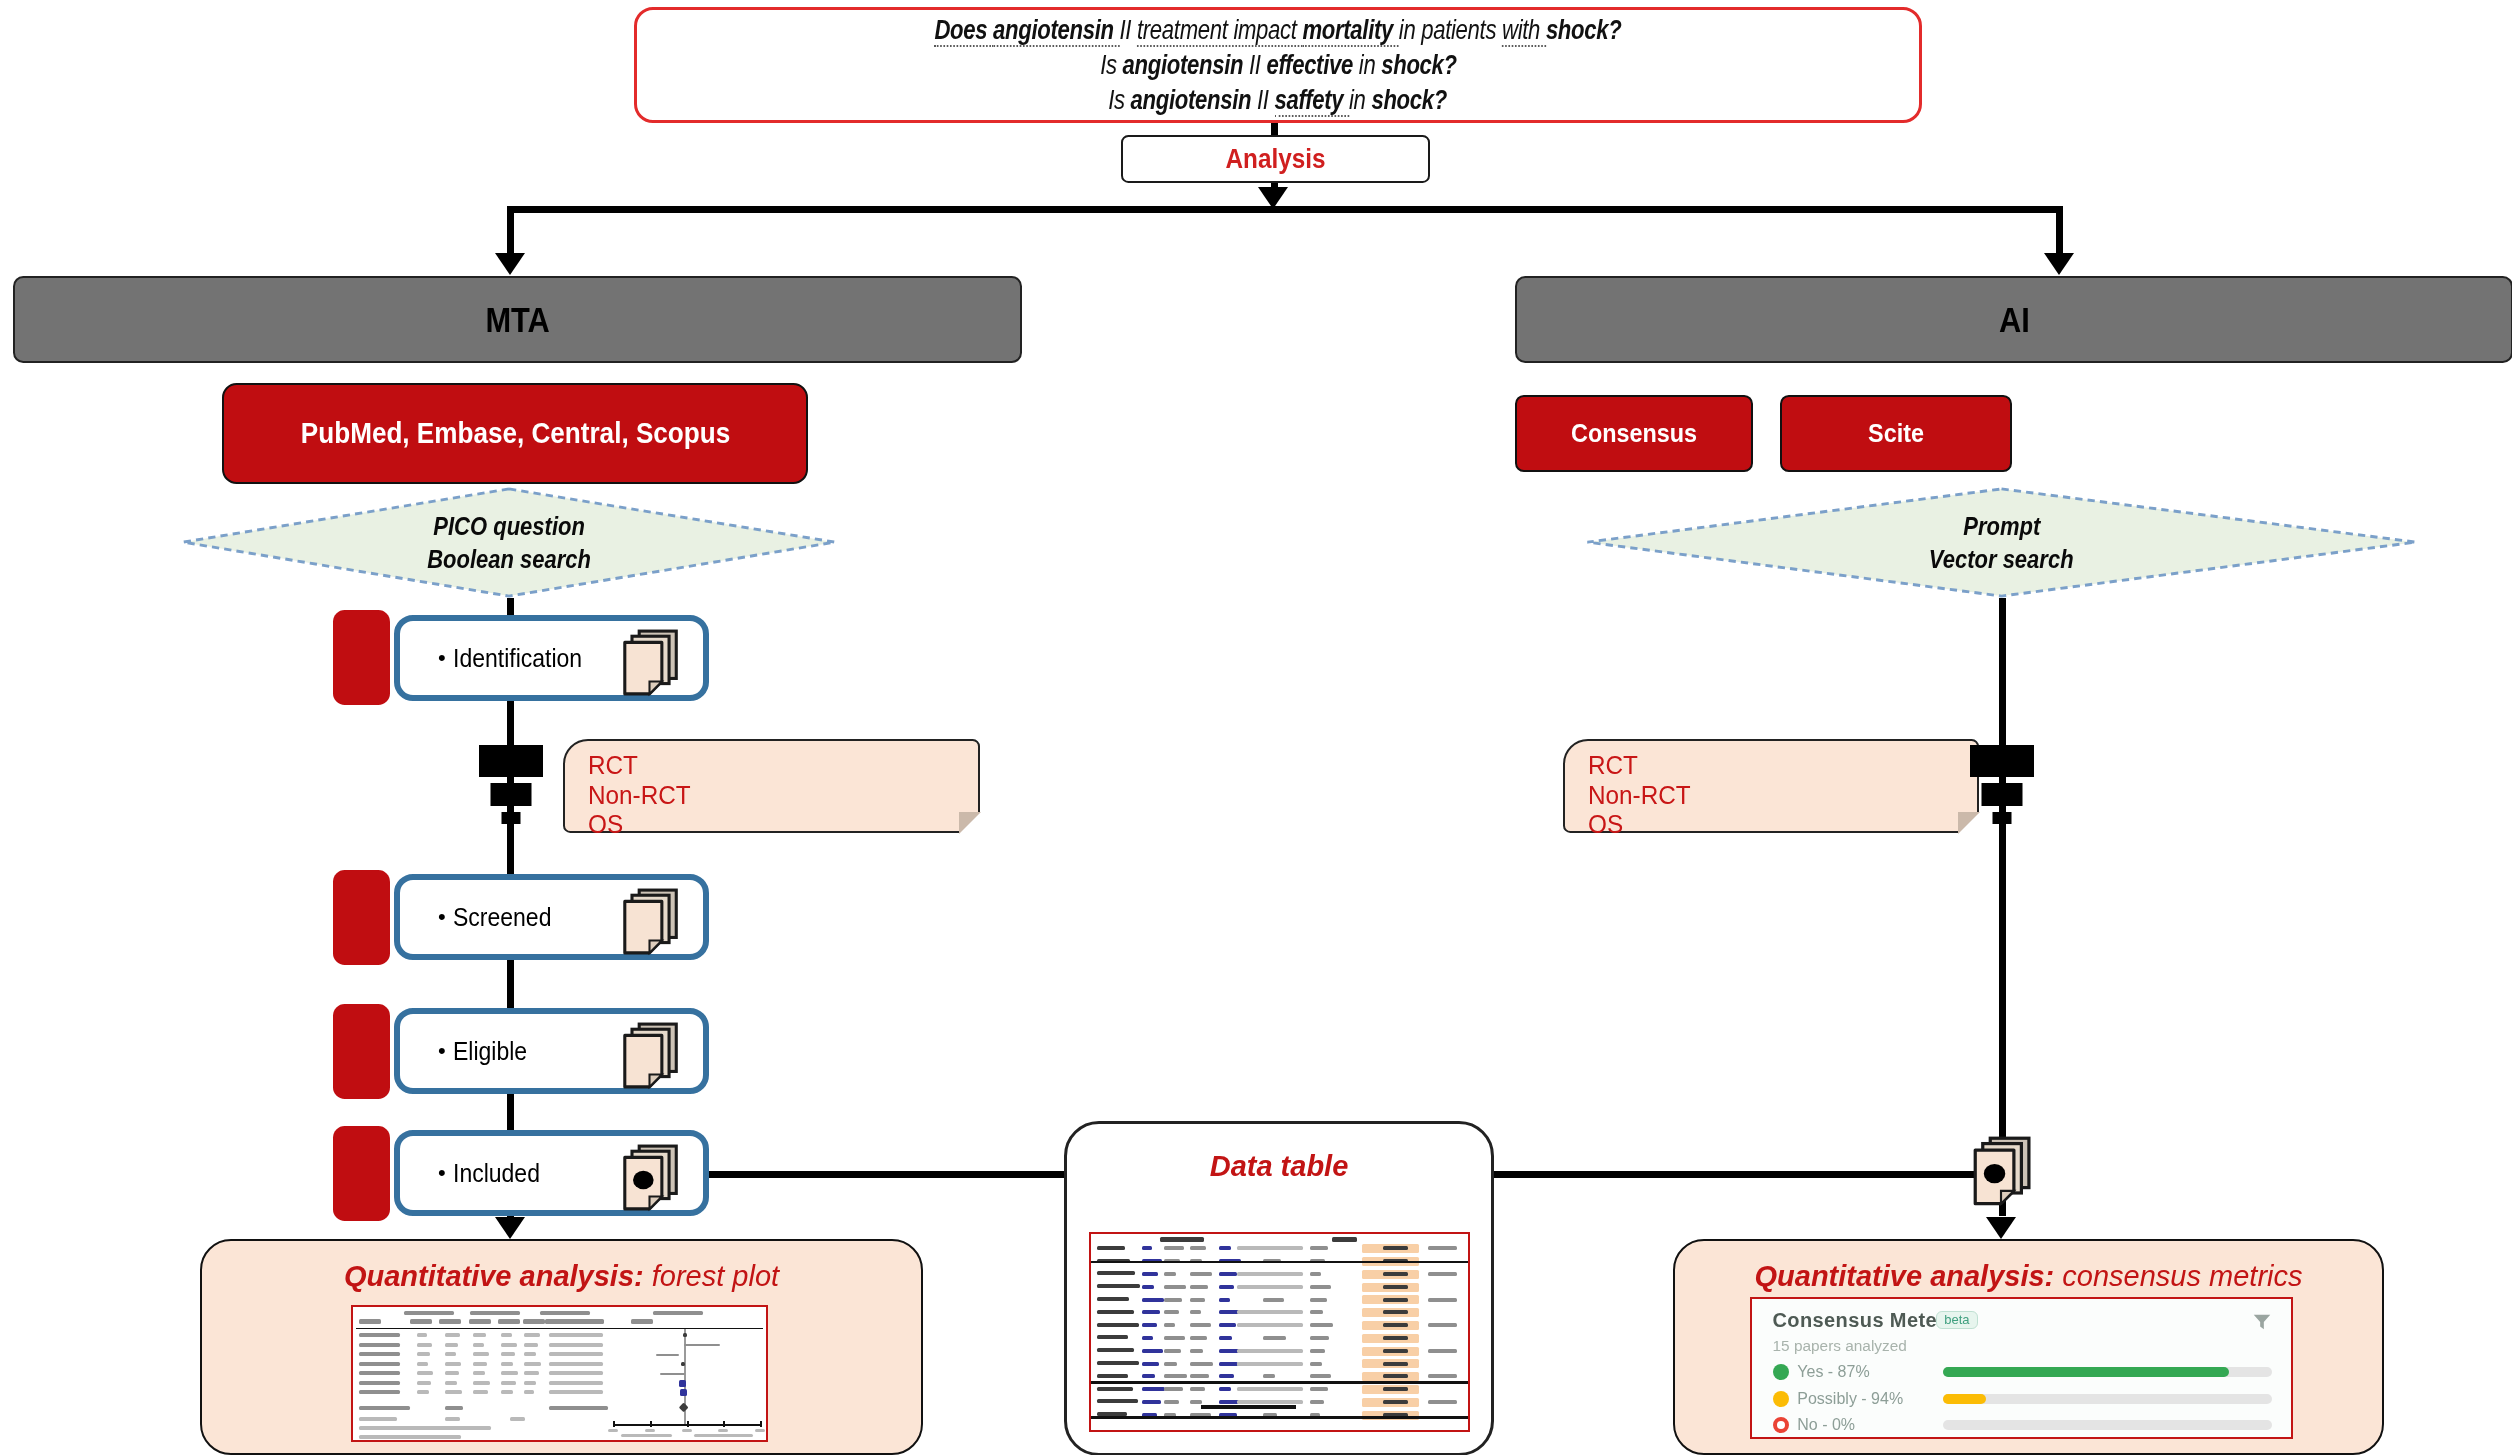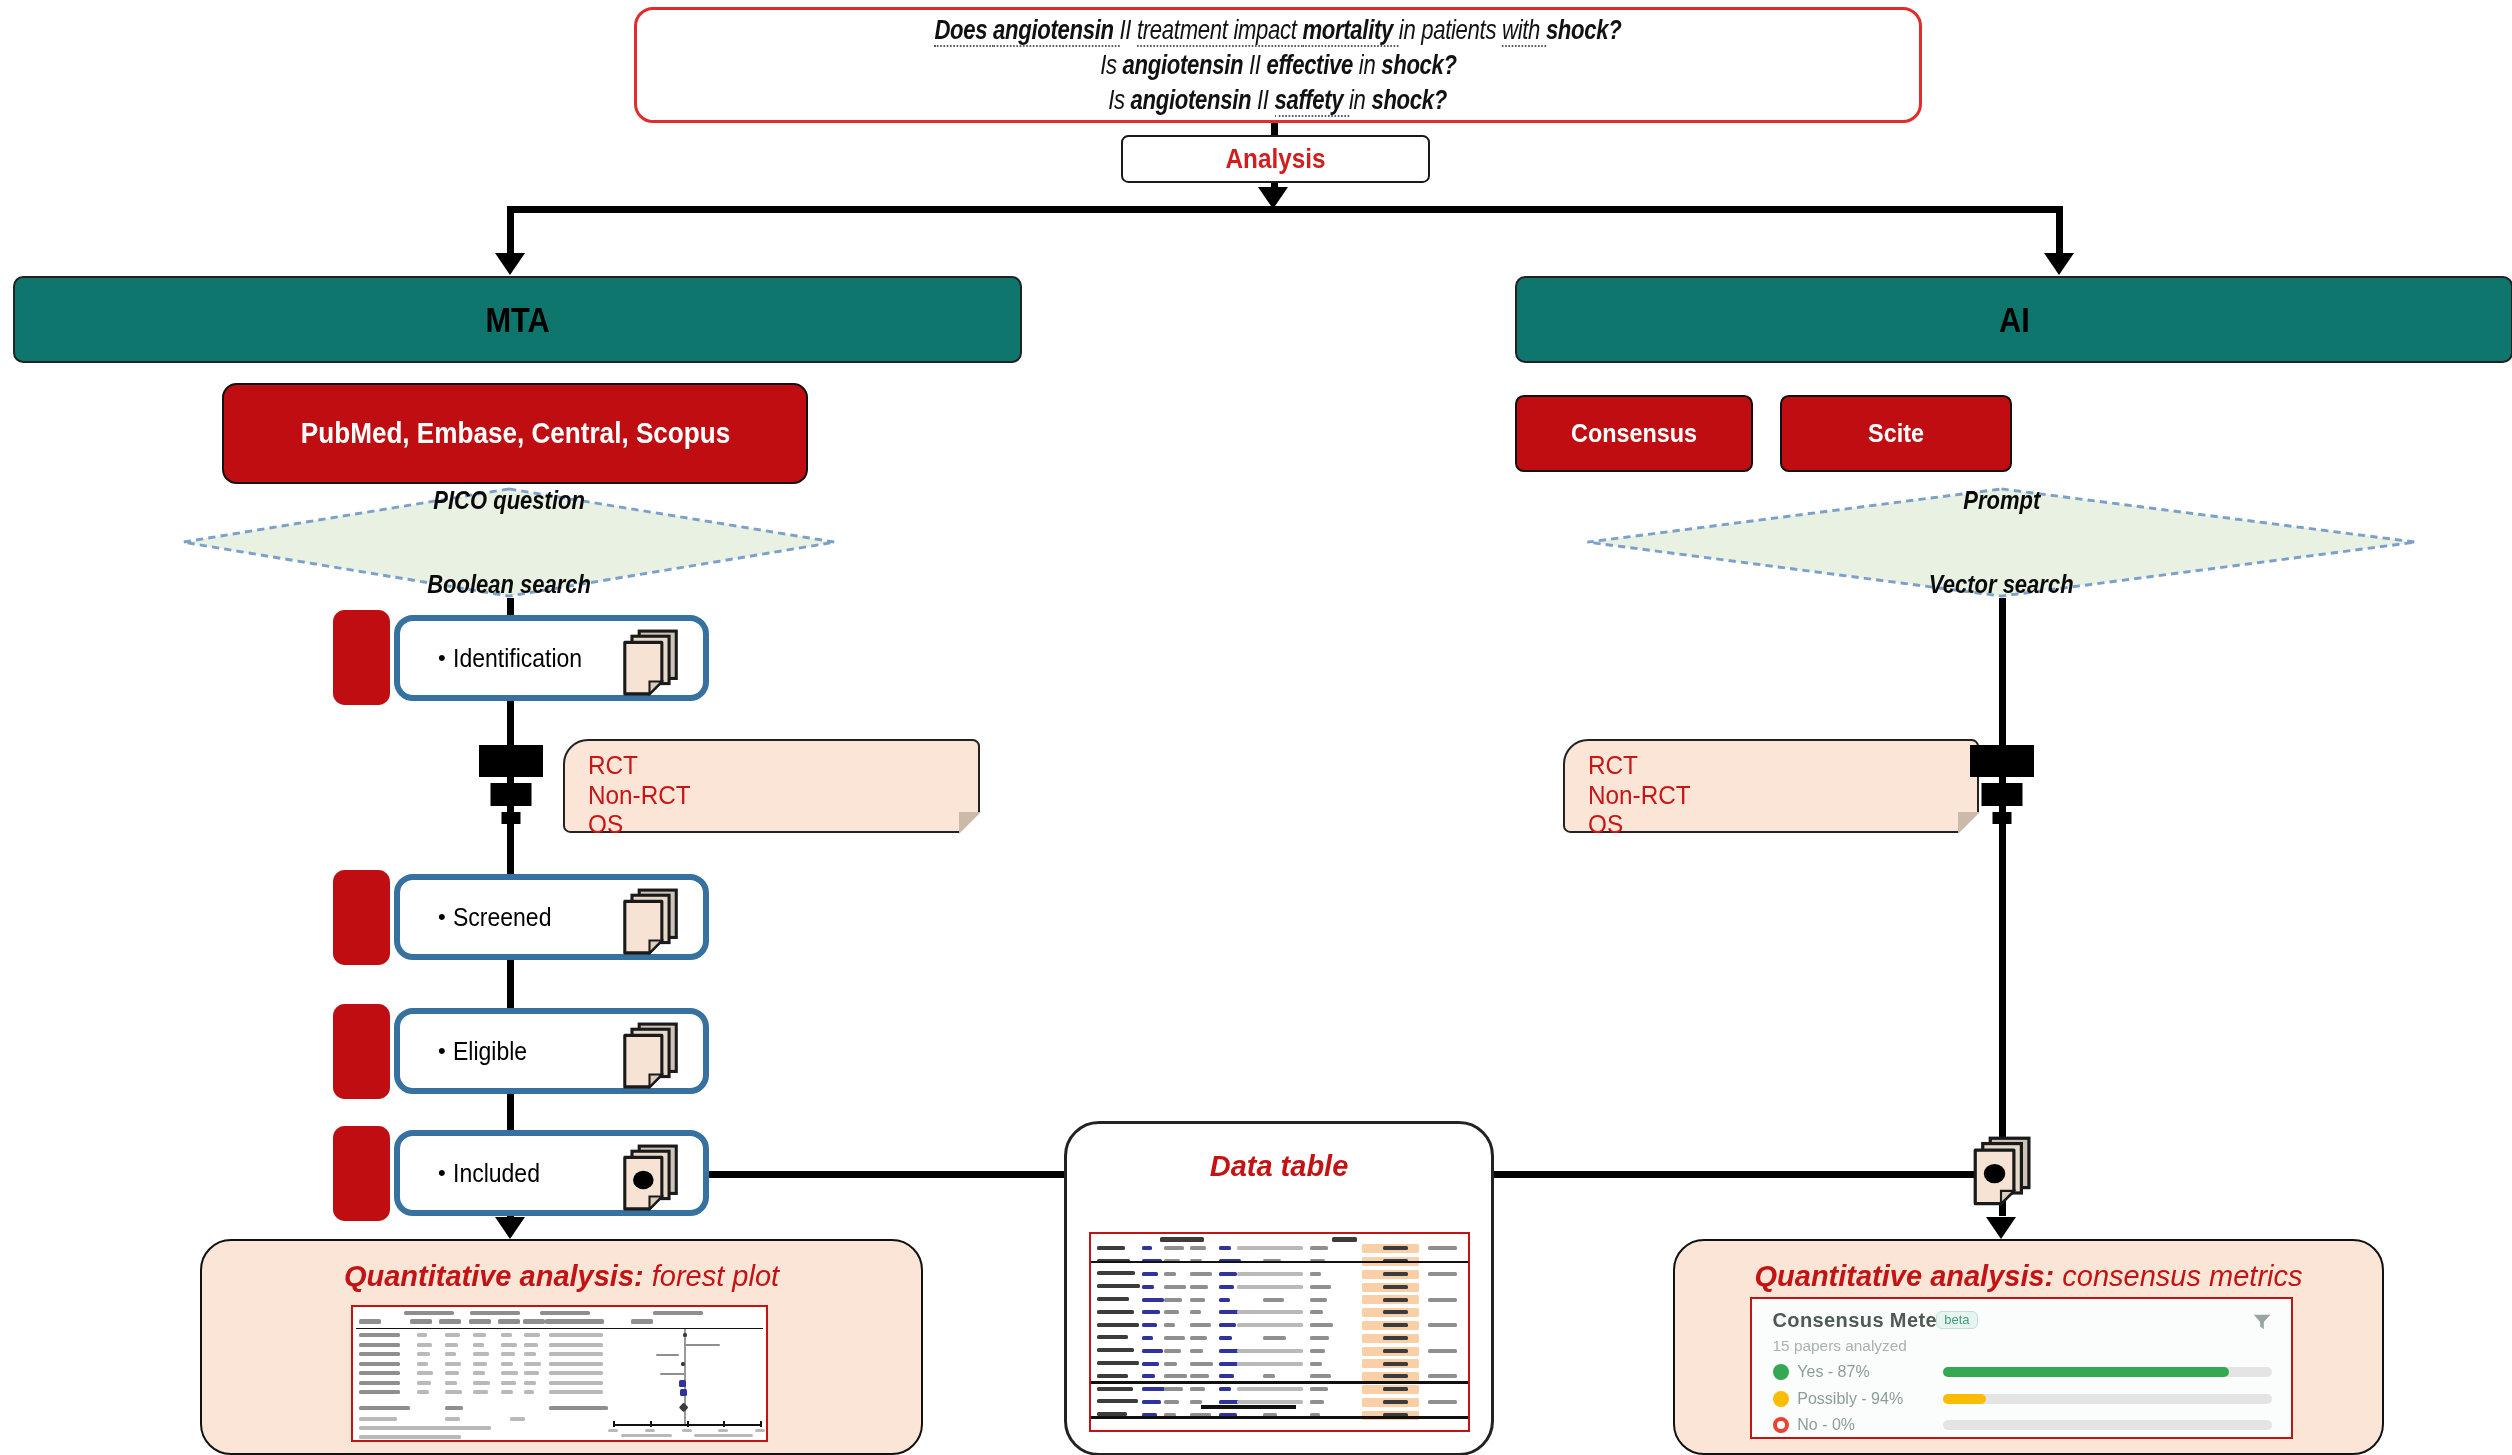--- a/index.html
+++ b/index.html
@@ -21,42 +21,42 @@
   .q-line{font-style:italic;font-size:27px;color:#111;white-space:nowrap;
           transform:scaleX(.82);transform-origin:center;letter-spacing:-0.4px;}
   .q-line .qb{font-weight:700;}
   .q-line .qu{border-bottom:2.2px dotted #5a5a5a;}
 
   .analysis-box{position:absolute;left:1121px;top:135px;width:305px;height:44px;background:#fff;
          border:2.9px solid #1a1a1a;border-radius:7.3px;display:flex;align-items:center;justify-content:center;z-index:3;}
   .analysis-box span{color:#d01f1f;font-weight:700;font-size:27px;transform:scaleX(.9);}
 
   
-  .branch-box{position:absolute;top:276px;height:83px;background:#0f766e;border:2.9px solid #222;
+  .branch-box{position:absolute;top:276px;height:83px;background:#737373;border:2.9px solid #222;
          border-radius:10.2px;display:flex;align-items:center;justify-content:center;z-index:3;}
   .branch-box span{font-weight:700;font-size:35px;color:#000;transform:scaleX(.88);}
   .branch-box.mta{left:13px;width:1005px;}
   .branch-box.ai{left:1515px;width:994px;}
 
   .db-box{position:absolute;left:222px;top:383px;width:582px;height:97px;background:#c00d11;
          border:2.9px solid #111;border-radius:14.6px;display:flex;align-items:center;justify-content:center;z-index:3;}
   .db-box span{color:#fff;font-weight:700;font-size:29px;transform:scaleX(.9);}
 
   .tool-box{position:absolute;top:395px;height:73px;background:#c00d11;border:2.2px solid #111;
          border-radius:8.8px;display:flex;align-items:center;justify-content:center;z-index:3;}
   .tool-box span{color:#fff;font-weight:700;font-size:26px;transform:scaleX(.9);white-space:nowrap;}
   .tool-box.t0{left:1515px;width:234px;}
   .tool-box.t1{left:1780px;width:228px;}
   .tool-box.t2{left:2035px;width:236px;}
   .tool-box.t3{left:2291px;width:217px;}
 
   
   .diamond{position:absolute;z-index:3;}
   .diamond svg{display:block;}
-  .d-text{position:absolute;inset:0;display:flex;flex-direction:column;justify-content:space-between;
+  .d-text{position:absolute;inset:0;display:flex;flex-direction:column;justify-content:center;
           align-items:center;gap:4px;}
   .d-text span{font-weight:700;font-style:italic;font-size:25px;color:#0a0a0a;transform:scaleX(.88);}
 
   
   .tab{position:absolute;left:333px;width:57px;height:95px;background:#c00d11;border-radius:11.7px;z-index:2;}
   .stage{position:absolute;left:394px;width:315px;height:86px;background:#fff;border:6.6px solid #36719f;
          border-radius:19px;display:flex;align-items:center;z-index:3;padding-left:38px;box-sizing:border-box;}
   .stage .bullet{font-size:22px;margin-right:7.3px;color:#000;}
   .stage .slabel{font-size:25px;color:#000;transform:scaleX(.92);transform-origin:left center;white-space:nowrap;}
   .stage .pages-icon{position:absolute;right:20.5px;top:7.3px;width:67px;height:70px;}

